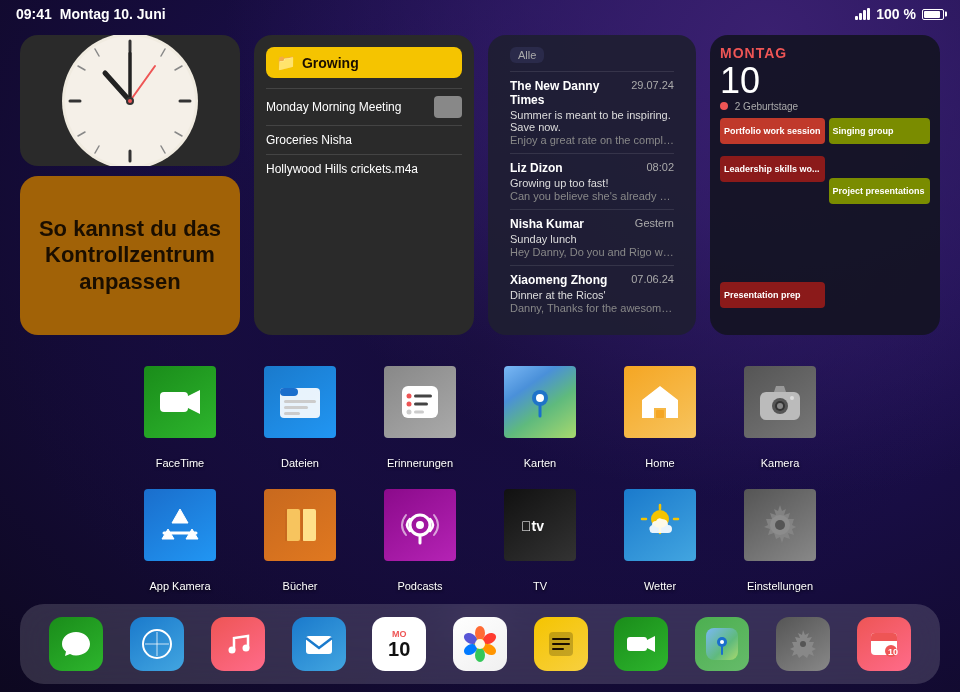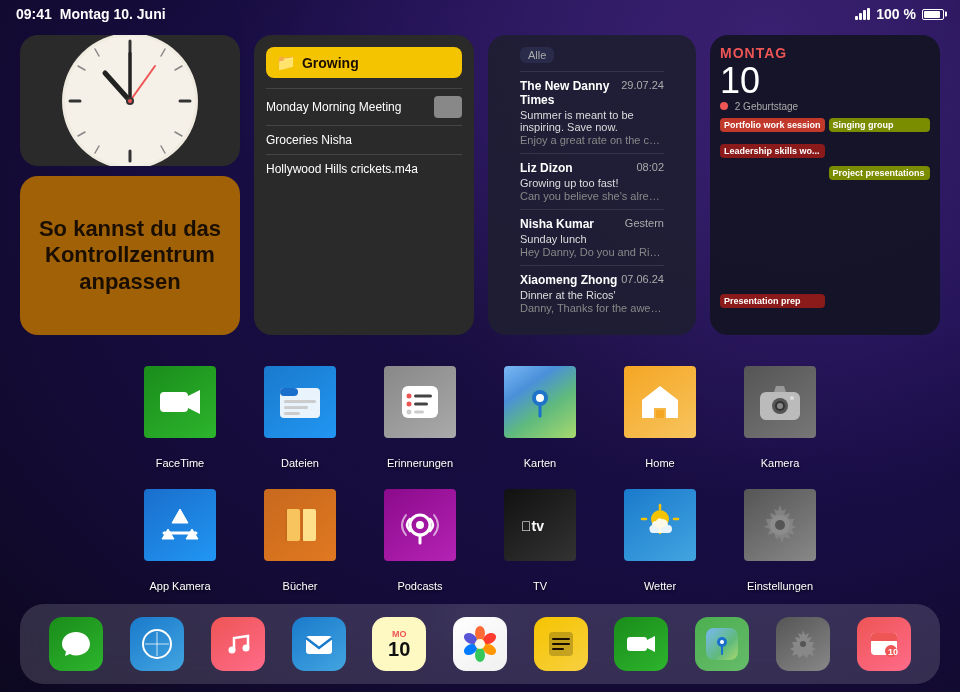--- a/index.html
+++ b/index.html
@@ -181,21 +181,21 @@
       background: #888;
       border-radius: 4px;
     }
 
     
     .mail-widget {
       flex: 1;
       background: rgba(30, 30, 50, 0.92);
       border-radius: 18px;
       height: 100%;
-      padding: 12px 32px;
+      padding: 12px 22px;
       overflow: hidden;
     }
     .mail-header {
       display: flex;
       align-items: center;
       gap: 6px;
       margin-bottom: 8px;
     }
     .mail-all-badge {
       background: #2a2a4a;
@@ -279,21 +279,21 @@
       height: 190px;
     }
     .cal-col {
       flex: 1;
       display: flex;
       flex-direction: column;
       gap: 2px;
     }
     .cal-event {
       border-radius: 4px;
-      padding: 2px 4px;
+      padding: 8px 4px;
       font-size: 9px;
       font-weight: 600;
       color: white;
       overflow: hidden;
       text-overflow: ellipsis;
       white-space: nowrap;
       flex-shrink: 0;
     }
     .cal-event.red { background: #c0392b; }
     .cal-event.olive { background: #7a8c00; }
@@ -391,21 +391,21 @@
       display: flex;
       align-items: center;
       justify-content: center;
       font-size: 24px;
       cursor: pointer;
     }
     .dock-icon.messages { background: linear-gradient(145deg, #1a8c1a, #2db52d); }
     .dock-icon.safari { background: linear-gradient(145deg, #1a7acc, #42a5e0); }
     .dock-icon.music { background: linear-gradient(145deg, #e55, #ff6b8a); }
     .dock-icon.mail { background: linear-gradient(145deg, #1a7acc, #42a5e0); }
-    .dock-icon.calendar { background: #fef9c3; color: #333; font-size: 14px; flex-direction: column; display: flex; border-radius: 14px; }
+    .dock-icon.calendar { background: #ffffff; color: #333; font-size: 14px; flex-direction: column; display: flex; }
     .dock-icon.photos { background: linear-gradient(145deg, #fff, #f0f0f0); }
     .dock-icon.notes-dock { background: linear-gradient(145deg, #f5c400, #f7d040); }
     .dock-icon.facetime-dock { background: linear-gradient(145deg, #1a8c1a, #2db52d); }
     .dock-icon.maps-dock { background: linear-gradient(145deg, #4CAF50, #66BB6A); }
     .dock-icon.settings-dock { background: linear-gradient(145deg, #555, #888); }
     .dock-icon.reminders-dock { background: linear-gradient(145deg, #e55, #ff6b8a); font-size: 13px; }
 
     .cal-dock-month { font-size: 9px; color: #e55; font-weight: 700; text-transform: uppercase; }
     .cal-dock-day { font-size: 20px; color: #111; font-weight: 700; line-height: 1; }
 

